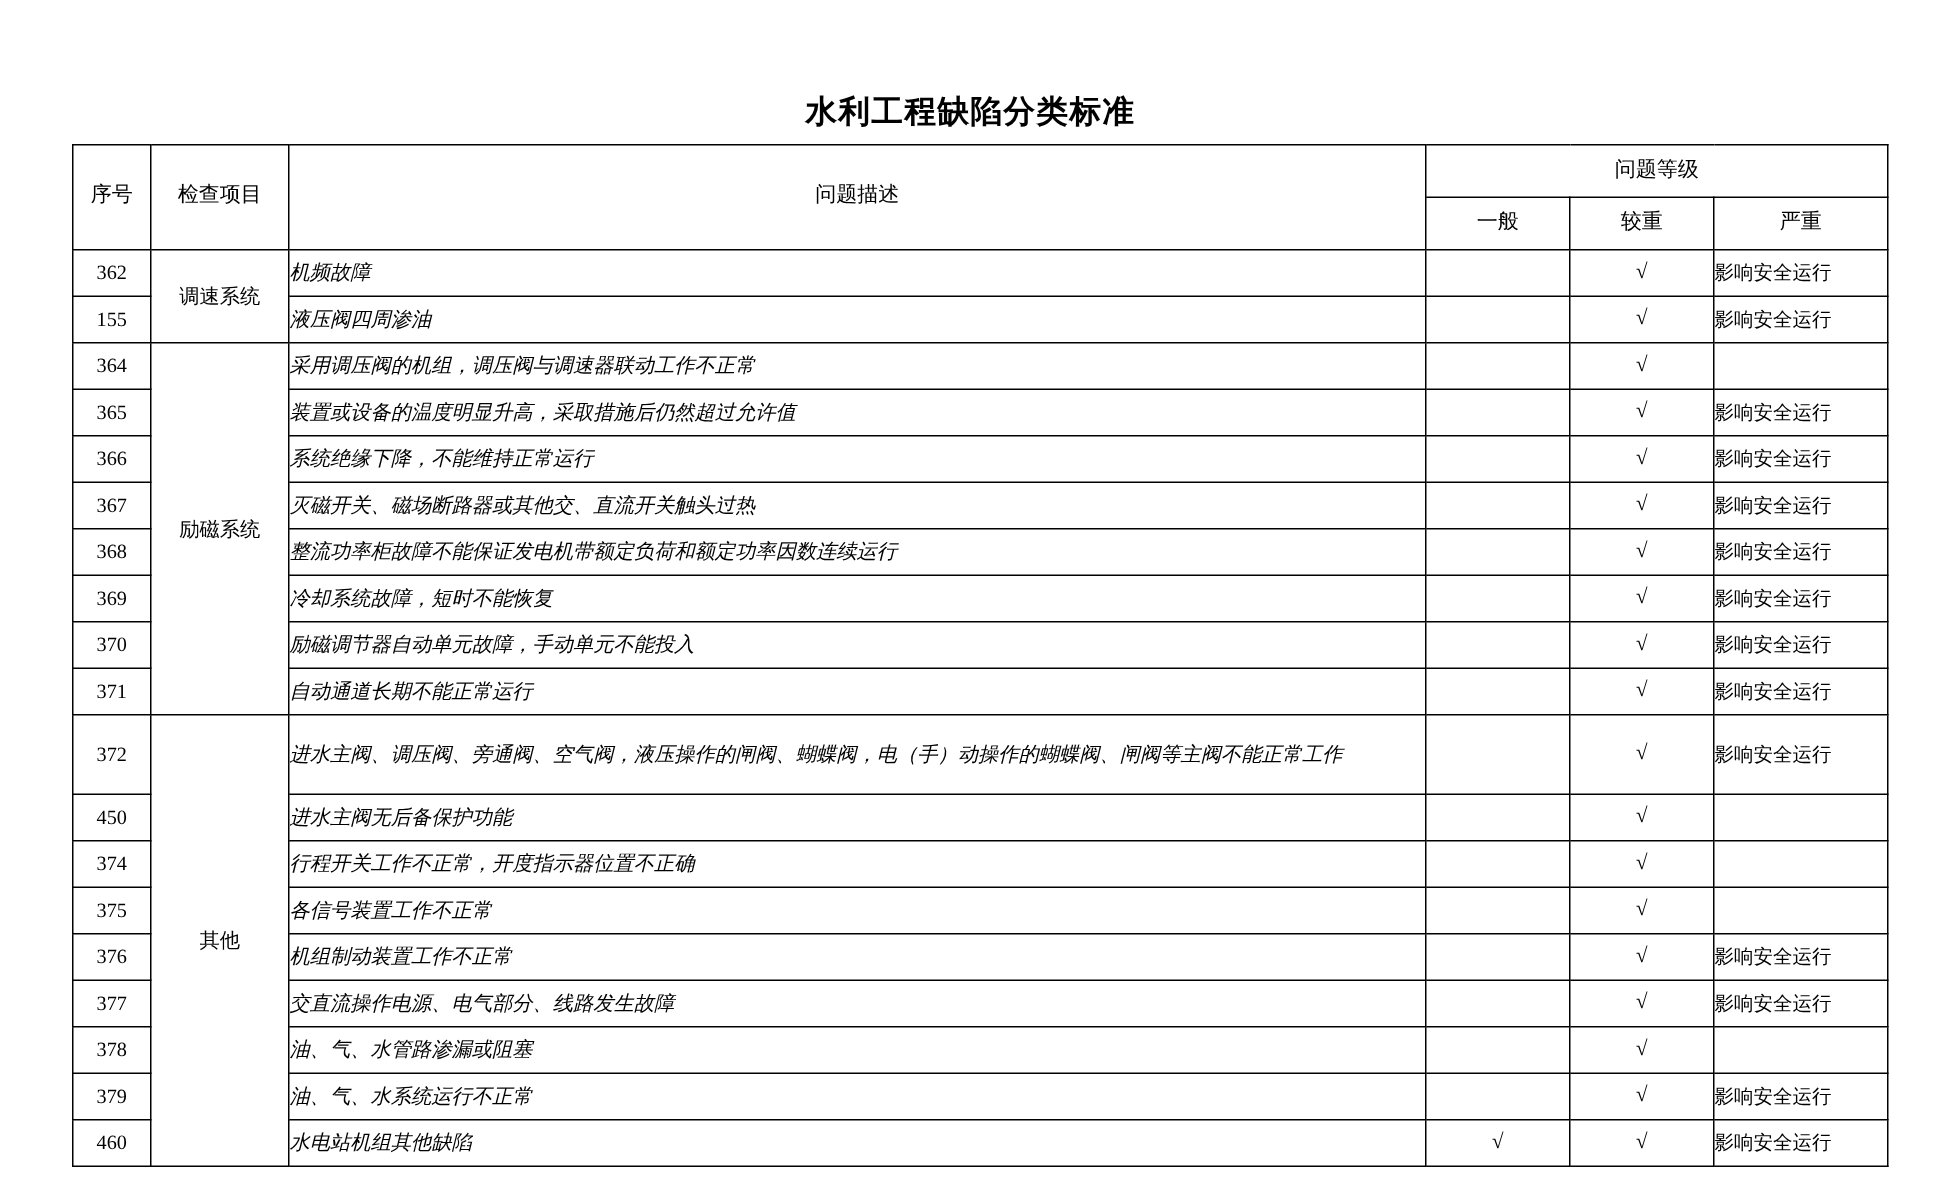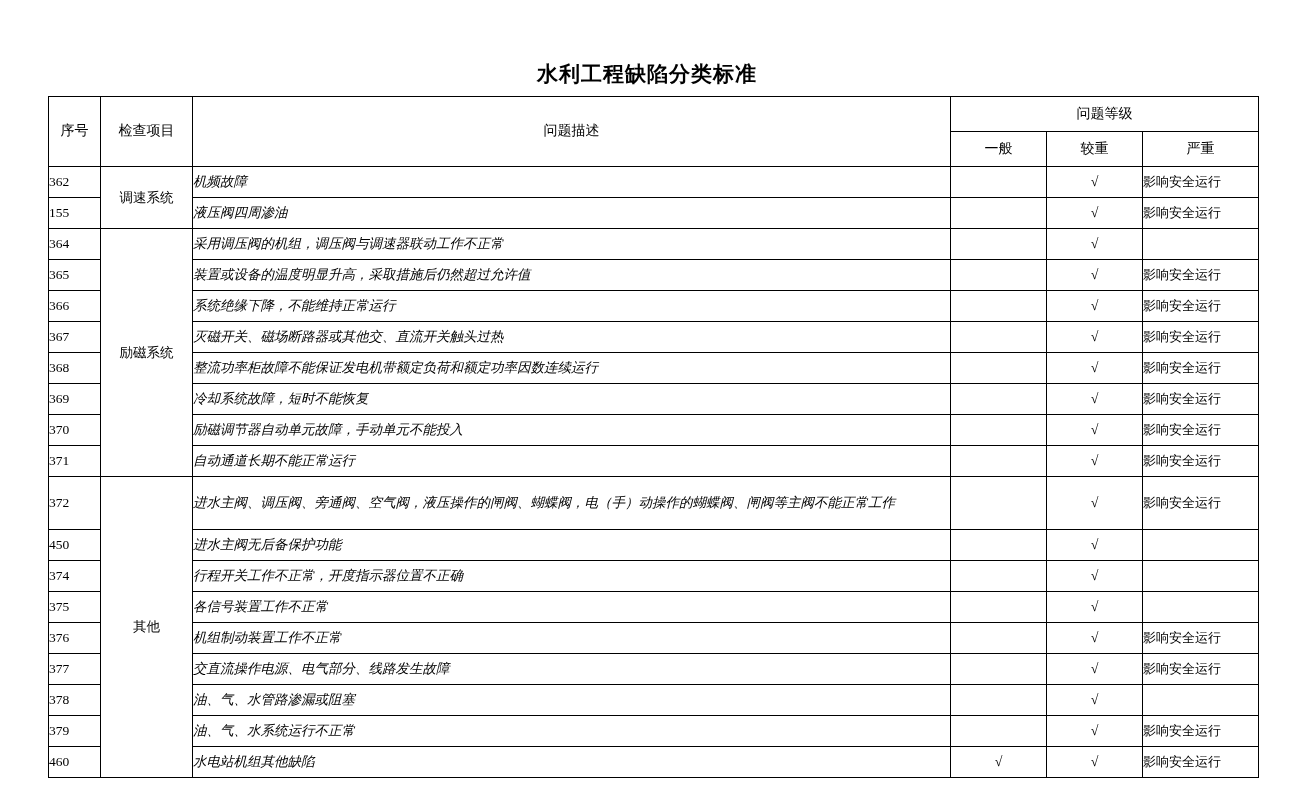--- a/index.html
+++ b/index.html
@@ -62,21 +62,21 @@
   .th-center {
     text-align: center;
     font-size: 14px;
     height: 34px;
     line-height: 1.35;
   }
   .th-tall {
     height: 62px;
   }
   .cell-seq {
-    text-align: left;
+    text-align: center;
     font-size: 13.5px;
     height: 30px;
   }
   .cell-item {
     text-align: center;
     font-size: 13.5px;
   }
   .cell-desc {
     text-align: left;
     padding: 4px 6px 4px 8px;

